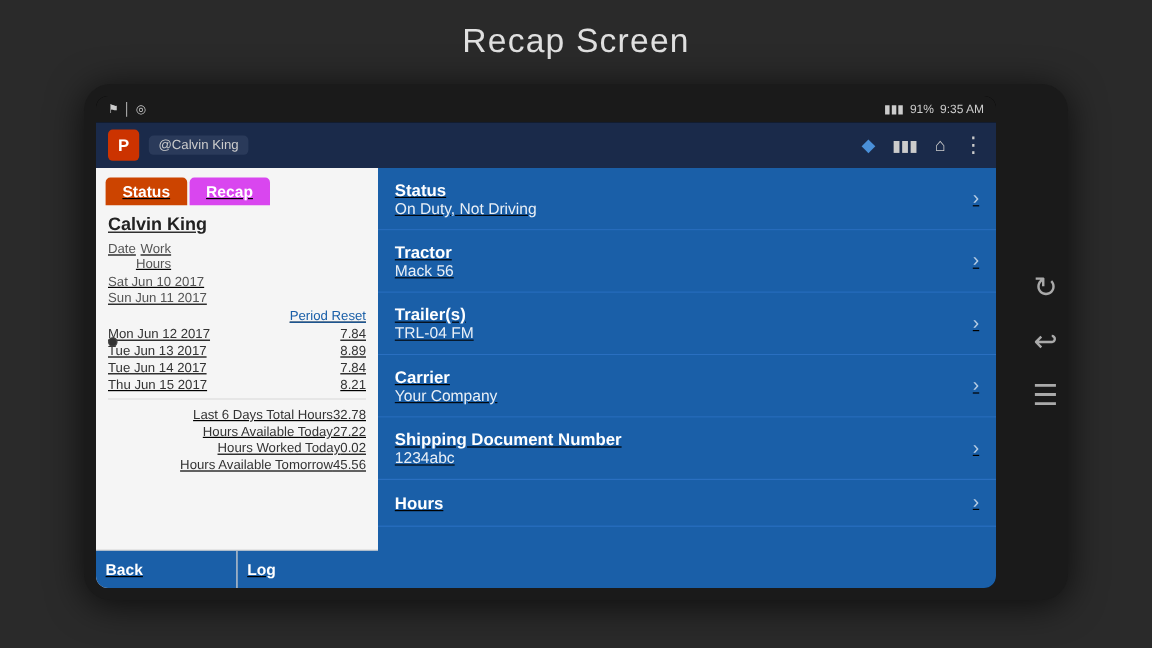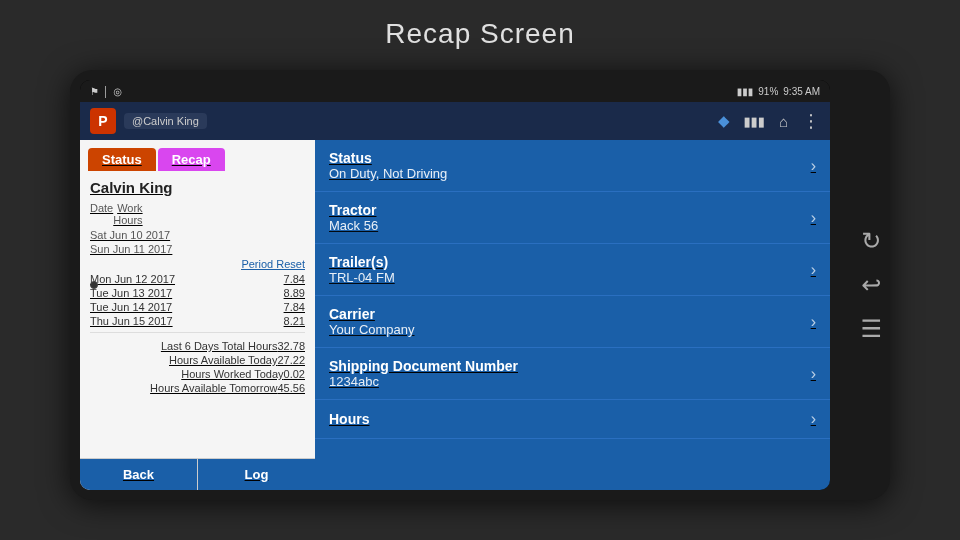--- a/index.html
+++ b/index.html
@@ -177,21 +177,21 @@
       display: flex;
       border-top: 1px solid #ccc;
     }
     .bottom-btn {
       flex: 1;
       background: #1a5fa8;
       color: white;
       font-size: 13px;
       font-weight: bold;
       padding: 8px;
-      text-align: center;
+      text-align: left;
       cursor: pointer;
     }
     .bottom-btn + .bottom-btn {
       border-left: 1px solid #ccc;
     }
 
     
     .right-panel {
       flex: 1;
       background: #1a5fa8;

